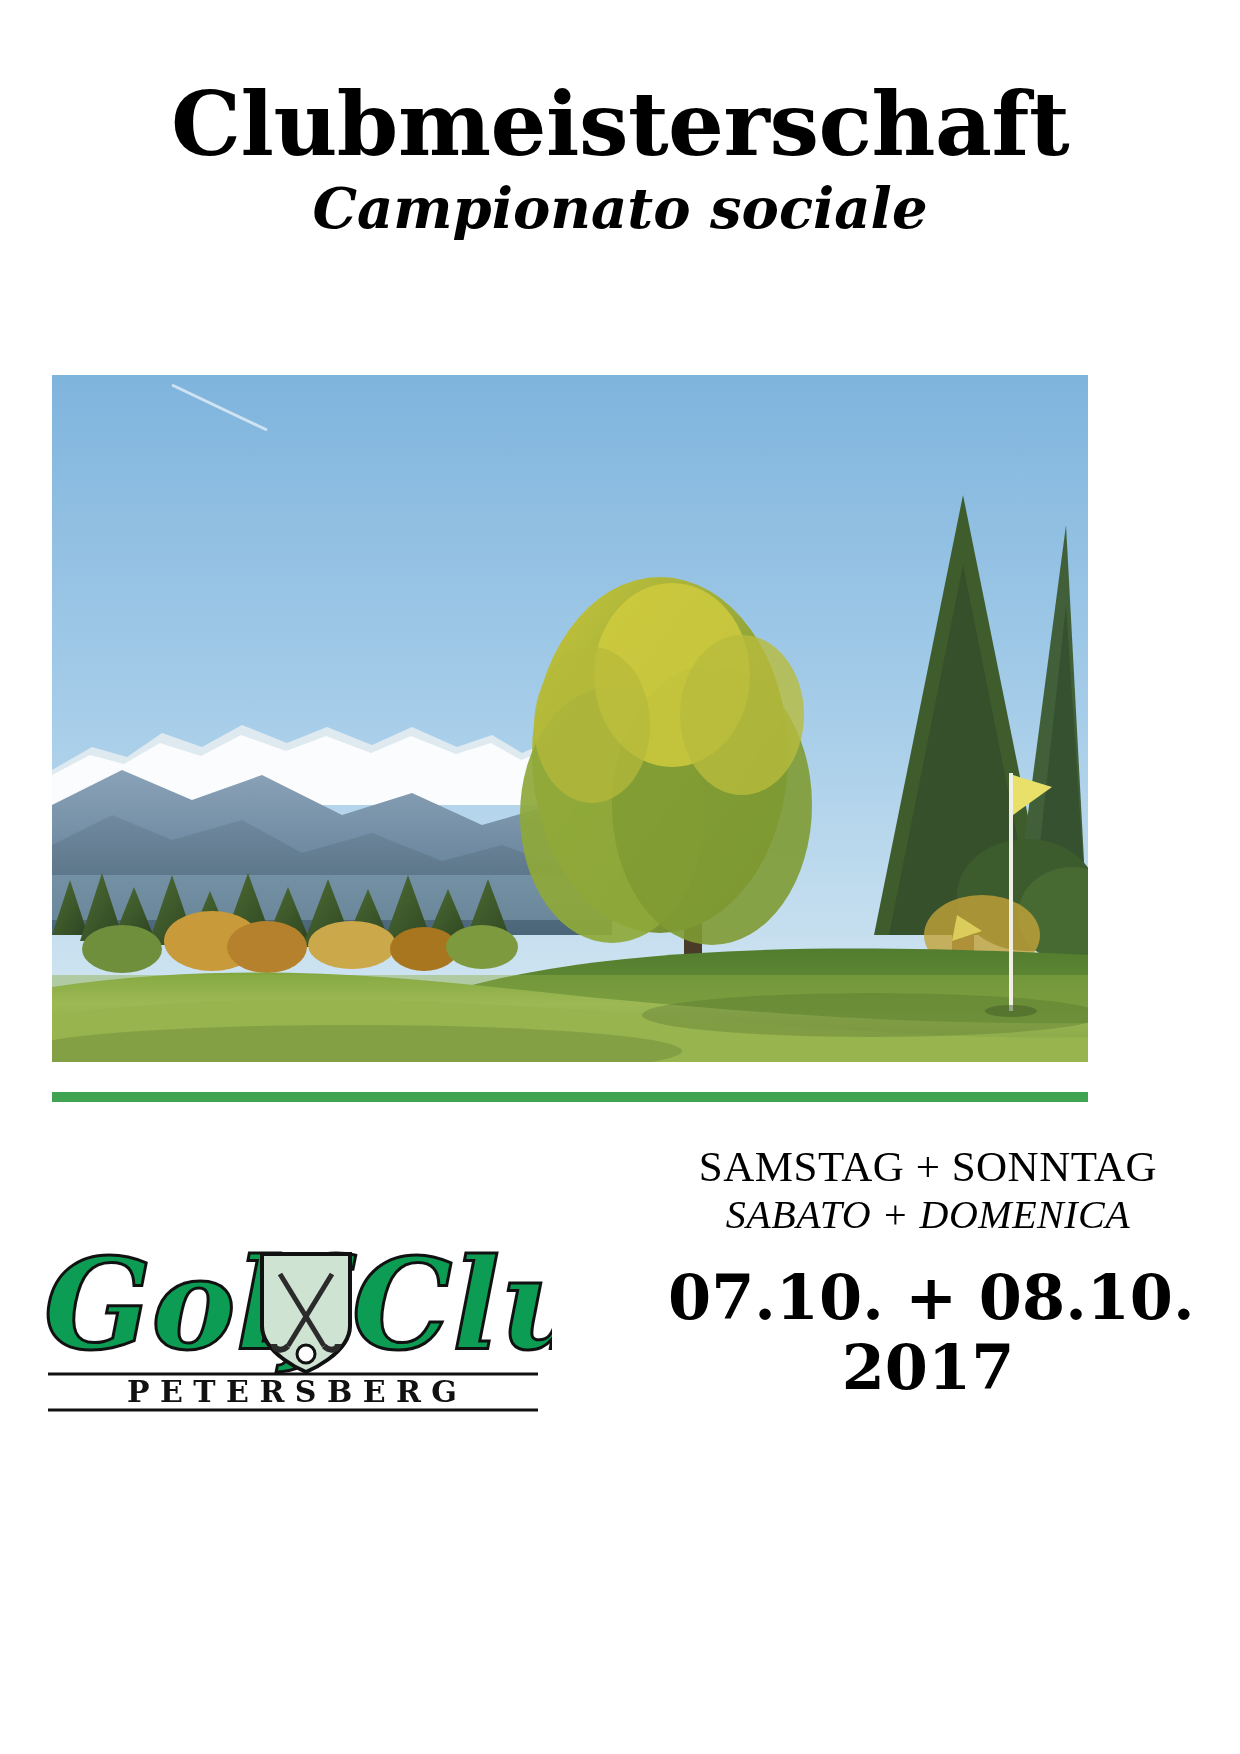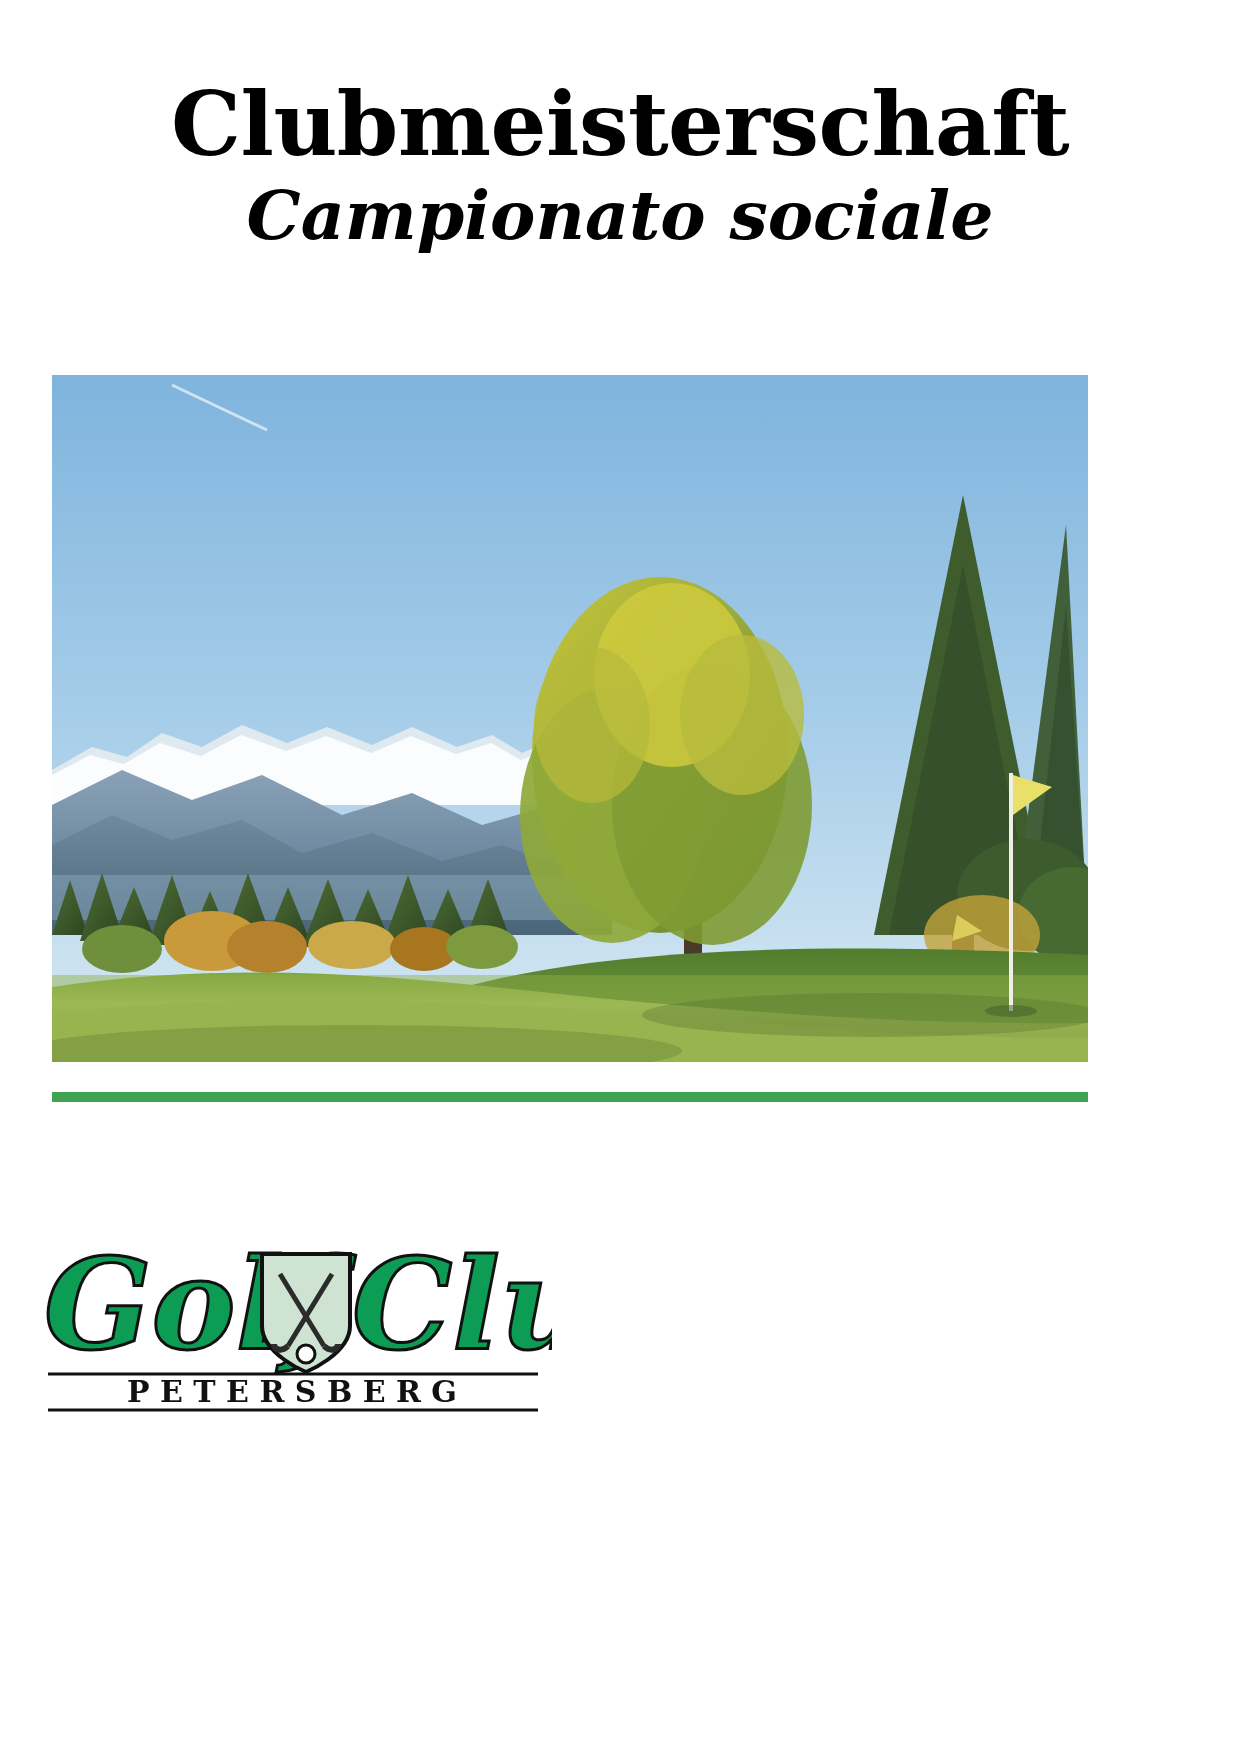--- a/index.html
+++ b/index.html
@@ -33,21 +33,21 @@
     font-weight: bold;
     font-size: 88px;
     letter-spacing: -0.5px;
     color: #000000;
     line-height: 1.06;
   }
   .title-it {
     font-family: "DejaVu Serif", "Liberation Serif", serif;
     font-weight: bold;
     font-style: italic;
-    font-size: 68px;
+    font-size: 56px;
     color: #000000;
     line-height: 1.12;
     margin-top: 6px;
   }
 
   
   .photo {
     position: absolute;
     left: 52px;
     top: 375px;
@@ -254,14 +254,20 @@
       </g>
 
       <text x="320" y="152" font-family="DejaVu Serif, Liberation Serif, serif" font-size="126" font-weight="bold" font-style="italic" fill="#0D9C53" stroke="#111111" stroke-width="3">Club</text>
 
       <line x1="16" y1="178" x2="506" y2="178" stroke="#111111" stroke-width="3"></line>
       <line x1="16" y1="214" x2="506" y2="214" stroke="#111111" stroke-width="3"></line>
       <text x="260" y="206" text-anchor="middle" font-family="DejaVu Serif, Liberation Serif, serif" font-size="30" font-weight="bold" fill="#111111">P E T E R S B E R G</text>
     </svg>
   </div>
 
+  <div class="date-block">
+    <div class="day-de">SAMSTAG + SONNTAG</div>
+    <div class="day-it">SABATO + DOMENICA</div>
+    <div class="date-main">07.10. + 08.10.</div>
+    <div class="date-year">2017</div>
+  </div>
 
 </div>
 
 </body></html>

